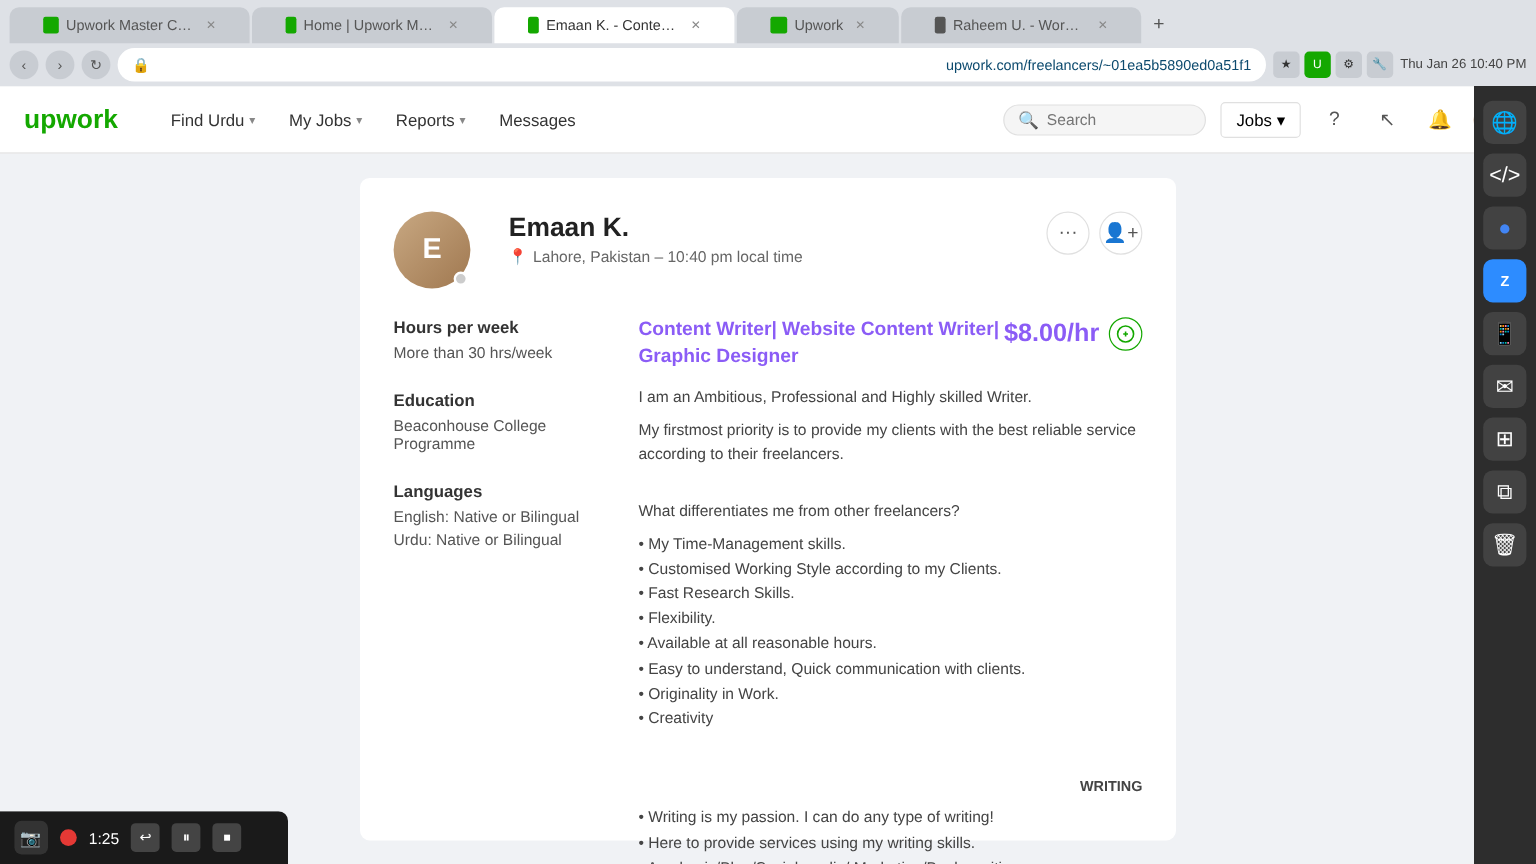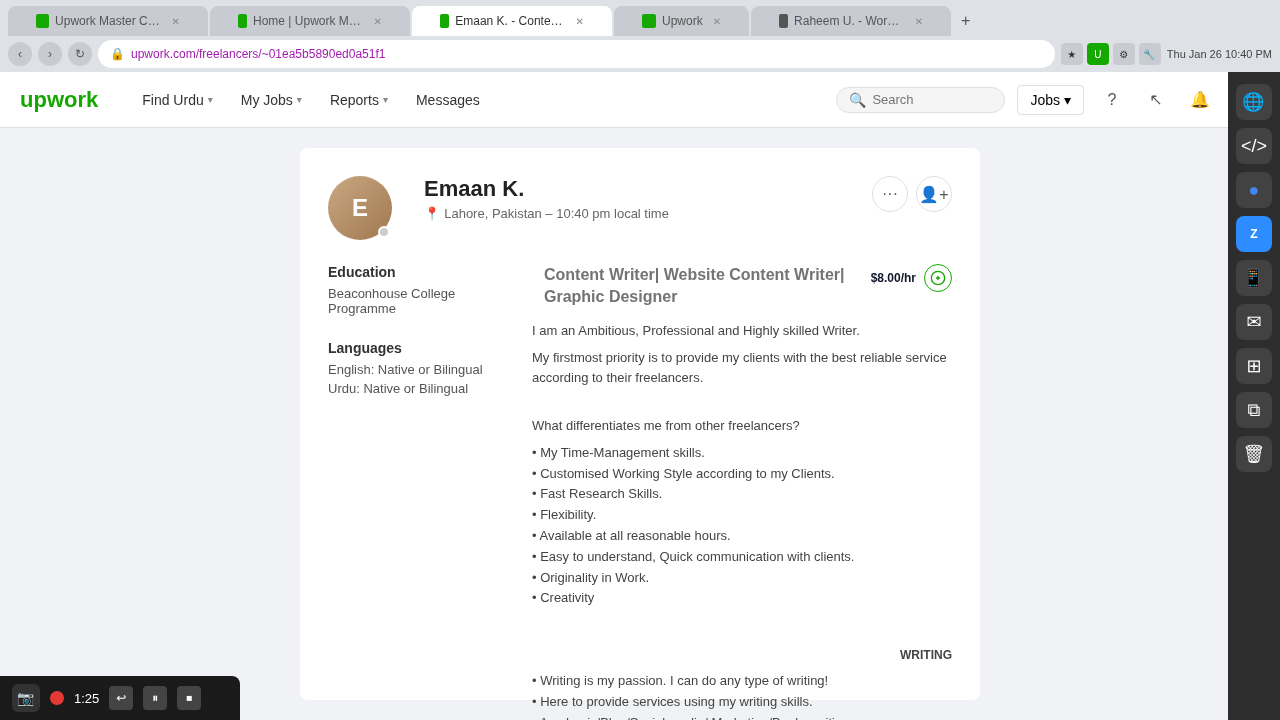--- a/index.html
+++ b/index.html
@@ -11,21 +11,21 @@
     .tab { display: flex; align-items: center; gap: 6px; padding: 6px 28px; border-radius: 8px 8px 0 0; font-size: 12px; max-width: 200px; height: 30px; cursor: pointer; }
     .tab.active { background: #fff; }
     .tab.inactive { background: #c8ccd2; color: #555; }
     .tab-favicon { width: 14px; height: 14px; border-radius: 2px; display: inline-block; }
     .tab-title { white-space: nowrap; overflow: hidden; text-overflow: ellipsis; max-width: 140px; font-size: 12px; }
     .tab-close { font-size: 10px; color: #888; margin-left: 4px; cursor: pointer; }
     .tab-new { font-size: 16px; color: #555; padding: 4px 8px; cursor: pointer; }
     .address-bar-row { display: flex; align-items: center; padding: 4px 8px; gap: 6px; background: #dee1e6; }
     .nav-btn { width: 24px; height: 24px; border-radius: 50%; background: #c8ccd2; border: none; cursor: pointer; font-size: 12px; color: #555; display: flex; align-items: center; justify-content: center; }
     .address-bar { flex: 1; background: #fff; border-radius: 20px; padding: 4px 12px; font-size: 12px; color: #444; display: flex; align-items: center; gap: 6px; height: 28px; }
-    .address-text { flex: 1; color: #a21caf; font-size: 12px; }
+    .address-text { flex: 1; color: #0c4a6e; font-size: 12px; text-align: right; }
     .toolbar-icons { display: flex; gap: 4px; align-items: center; }
     .toolbar-icon { width: 22px; height: 22px; background: #c8ccd2; border-radius: 4px; display: flex; align-items: center; justify-content: center; font-size: 10px; cursor: pointer; }
 
     
     .app-nav { background: #fff; border-bottom: 1px solid #e0e0e0; display: flex; align-items: center; padding: 0 20px; height: 56px; }
     .upwork-logo { color: #14a800; font-size: 22px; font-weight: 800; margin-right: 32px; }
     .nav-items { display: flex; align-items: center; gap: 4px; flex: 1; }
     .nav-item { padding: 8px 12px; font-size: 14px; color: #333; cursor: pointer; display: flex; align-items: center; gap: 4px; }
     .nav-chevron { font-size: 10px; color: #888; }
     .nav-right { display: flex; align-items: center; gap: 12px; }
@@ -51,23 +51,23 @@
 
     .profile-body { display: flex; gap: 24px; }
     .left-col { width: 180px; flex-shrink: 0; }
     .right-col { flex: 1; }
 
     .section-heading { font-size: 14px; font-weight: 600; color: #333; margin-bottom: 6px; }
     .section-value { font-size: 13px; color: #555; }
     .section-block { margin-bottom: 24px; }
 
     .title-bar { display: flex; align-items: flex-start; justify-content: space-between; margin-bottom: 12px; }
-    .title-text { font-size: 16px; font-weight: 600; color: #737373; line-height: 1.4; margin-left: 12px; }
+    .title-text { font-size: 16px; font-weight: 600; color: #8b5cf6; line-height: 1.4; }
     .rate-area { display: flex; align-items: center; gap: 8px; }
-    .rate { font-size: 12px; font-weight: 600; color: #0f172a; }
+    .rate { font-size: 21px; font-weight: 600; color: #8b5cf6; }
     .rate-icon { width: 28px; height: 28px; border-radius: 50%; border: 1px solid #14a800; display: flex; align-items: center; justify-content: center; cursor: pointer; }
     .rate-icon svg { width: 16px; height: 16px; stroke: #14a800; fill: none; }
 
     .bio-text { font-size: 13px; color: #444; line-height: 1.6; }
     .bio-text p { margin-bottom: 6px; }
     .bio-text .section-title { font-weight: 600; text-transform: uppercase; font-size: 12px; margin-top: 10px; text-align: right; }
 
     
     .sidebar-right { position: fixed; right: 0; top: 72px; width: 52px; height: calc(720px - 72px); background: #2d2d2d; display: flex; flex-direction: column; align-items: center; padding: 12px 0; gap: 8px; }
     .sidebar-icon { width: 36px; height: 36px; border-radius: 8px; background: rgba(255,255,255,0.1); display: flex; align-items: center; justify-content: center; cursor: pointer; color: #fff; font-size: 18px; }
@@ -181,20 +181,24 @@
       </div>
       <div class="header-actions">
         <button class="action-btn">···</button>
         <button class="action-btn">👤+</button>
       </div>
     </div>
 
     <div class="profile-body">
 
       <div class="left-col">
+        <div class="section-block">
+          <div class="section-heading">Hours per week</div>
+          <div class="section-value">More than 30 hrs/week</div>
+        </div>
         <div class="section-block">
           <div class="section-heading">Education</div>
           <div class="section-value">Beaconhouse College Programme</div>
         </div>
         <div class="section-block">
           <div class="section-heading">Languages</div>
           <div class="section-value" style="margin-bottom:4px;">English: Native or Bilingual</div>
           <div class="section-value">Urdu: Native or Bilingual</div>
         </div>
       </div>

